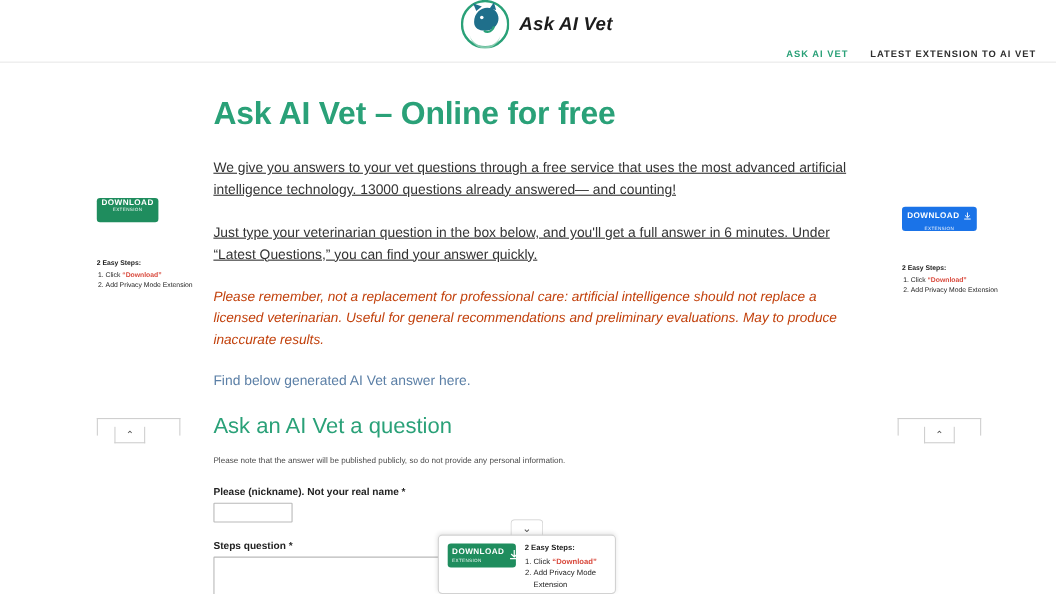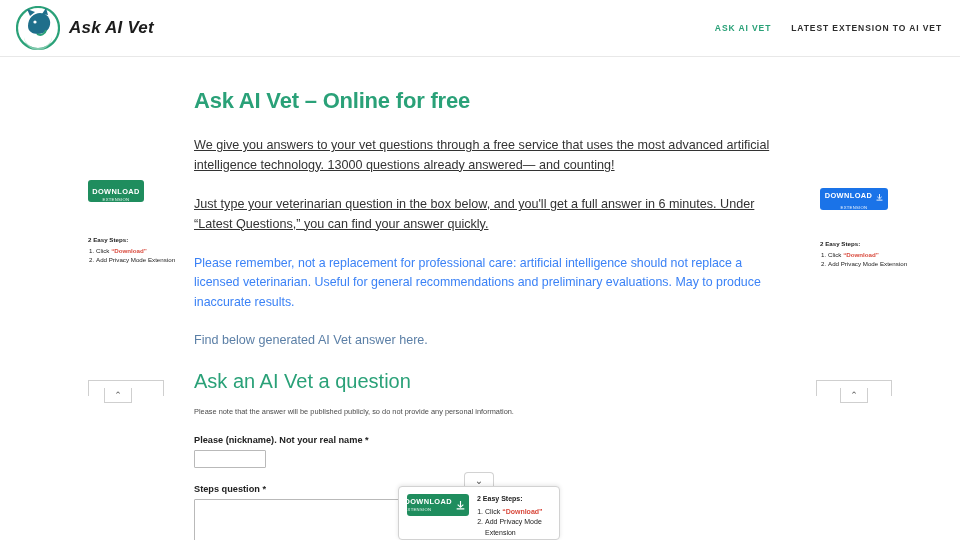--- a/index.html
+++ b/index.html
@@ -15,21 +15,21 @@
     width: 960px; height: 540px;
     background: #ffffff;
   }
 
   
   .header {
     position: absolute; top: 0; left: 0;
     width: 960px; height: 57px;
     background: #ffffff;
     border-bottom: 1px solid #e8e8e8;
-    display: flex; align-items: center;
+    display: flex; align-items: center; flex-direction: column;
   }
   .logo-wrap {
     display: flex; align-items: center;
     margin-left: 16px;
   }
   .logo-mark {
     width: 44px; height: 44px;
     border-radius: 50%;
     background: #ffffff;
     position: relative;
@@ -57,37 +57,38 @@
   .nav a.active { color: #2aa178; }
   .nav a.plain { color: #2e2e2e; }
 
   
   .main {
     position: absolute;
     left: 194px; top: 88px;
     width: 578px;
   }
   h1.title {
-    font-size: 22px;
+    font-size: 29px;
     color: #2aa178;
     margin: 0 0 22px 0;
     font-weight: bold;
     letter-spacing: -0.2px;
   }
   p.body {
     font-size: 12.6px;
     line-height: 1.55;
     color: #333333;
     margin: 0 0 20px 0;
     text-decoration: underline;
   }
   p.italic {
+    font-style: italic;
     font-size: 12.4px;
     line-height: 1.55;
-    color: #3b82f6;
+    color: #c2410c;
     margin: 0 0 18px 0;
   }
   a.inline-link {
     color: #5b7fa6;
     font-size: 12.6px;
     text-decoration: none;
   }
   h2.subtitle {
     font-size: 20px;
     color: #2aa178;
@@ -123,21 +124,21 @@
   }
 
   
   .dl-badge {
     background: #1f8d5e;
     color: #ffffff;
     border-radius: 3px;
     display: flex;
     flex-direction: column;
     align-items: center;
-    justify-content: flex-end;
+    justify-content: flex-start;
     line-height: 1;
   }
   .dl-badge .big {
     font-size: 7.4px;
     font-weight: bold;
     letter-spacing: 0.4px;
   }
   .dl-badge .small {
     font-size: 4.2px;
     letter-spacing: 0.3px;

